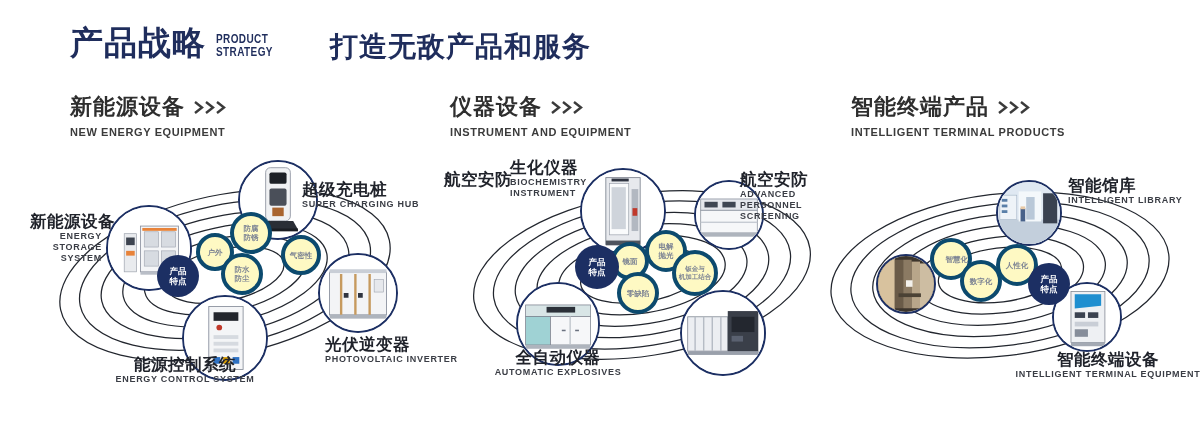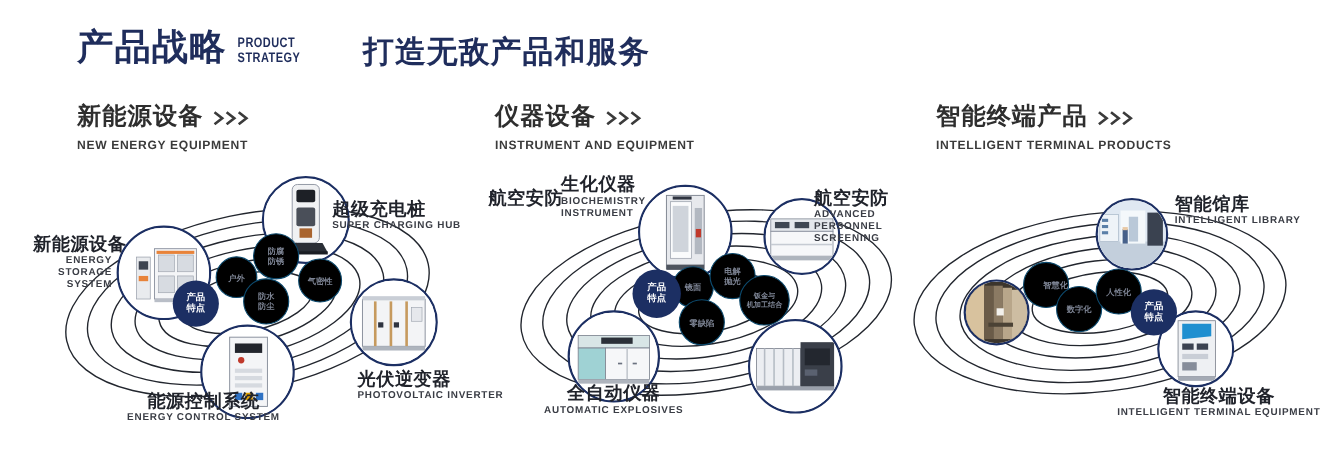--- a/index.html
+++ b/index.html
@@ -59,21 +59,21 @@
     position:absolute;border-radius:50%;
     border:2.4px solid #1c2f63;
     background:#f2f4f7;overflow:hidden;
     box-sizing:border-box;
   }
   .node .art{position:absolute;left:0;top:0;width:100%;height:100%;}
 
   
   .feat{
     position:absolute;border-radius:50%;
-    border:1px solid #0c4a6e;background:#000000;
+    border:4px solid #0c4a6e;background:#fef9c3;
     display:flex;align-items:center;justify-content:center;
     text-align:center;color:#7d8494;
     font-size:7.5px;line-height:9px;font-weight:bold;
     font-family:"DejaVu Sans",sans-serif;
     box-sizing:border-box;
   }
   .core{
     position:absolute;border-radius:50%;
     background:#1c2f63;color:#fff;
     display:flex;align-items:center;justify-content:center;
@@ -251,21 +251,21 @@
         <div>防腐</div>
         <div>防锈</div>
       </div>
     </div>
     <div class="feat" style="left:191px;top:103px;width:42px;height:42px;">
       <div>
         <div>防水</div>
         <div>防尘</div>
       </div>
     </div>
-    <div class="feat" style="left:241px;top:85px;width:40px;height:40px;">
+    <div class="feat" style="left:251px;top:85px;width:40px;height:40px;">
       <div>
         <div>气密性</div>
         <div></div>
       </div>
     </div>
 
     <div class="core" style="left:127px;top:105px;width:42px;height:42px;">
       <div>
         <div>产品</div>
         <div>特点</div>

